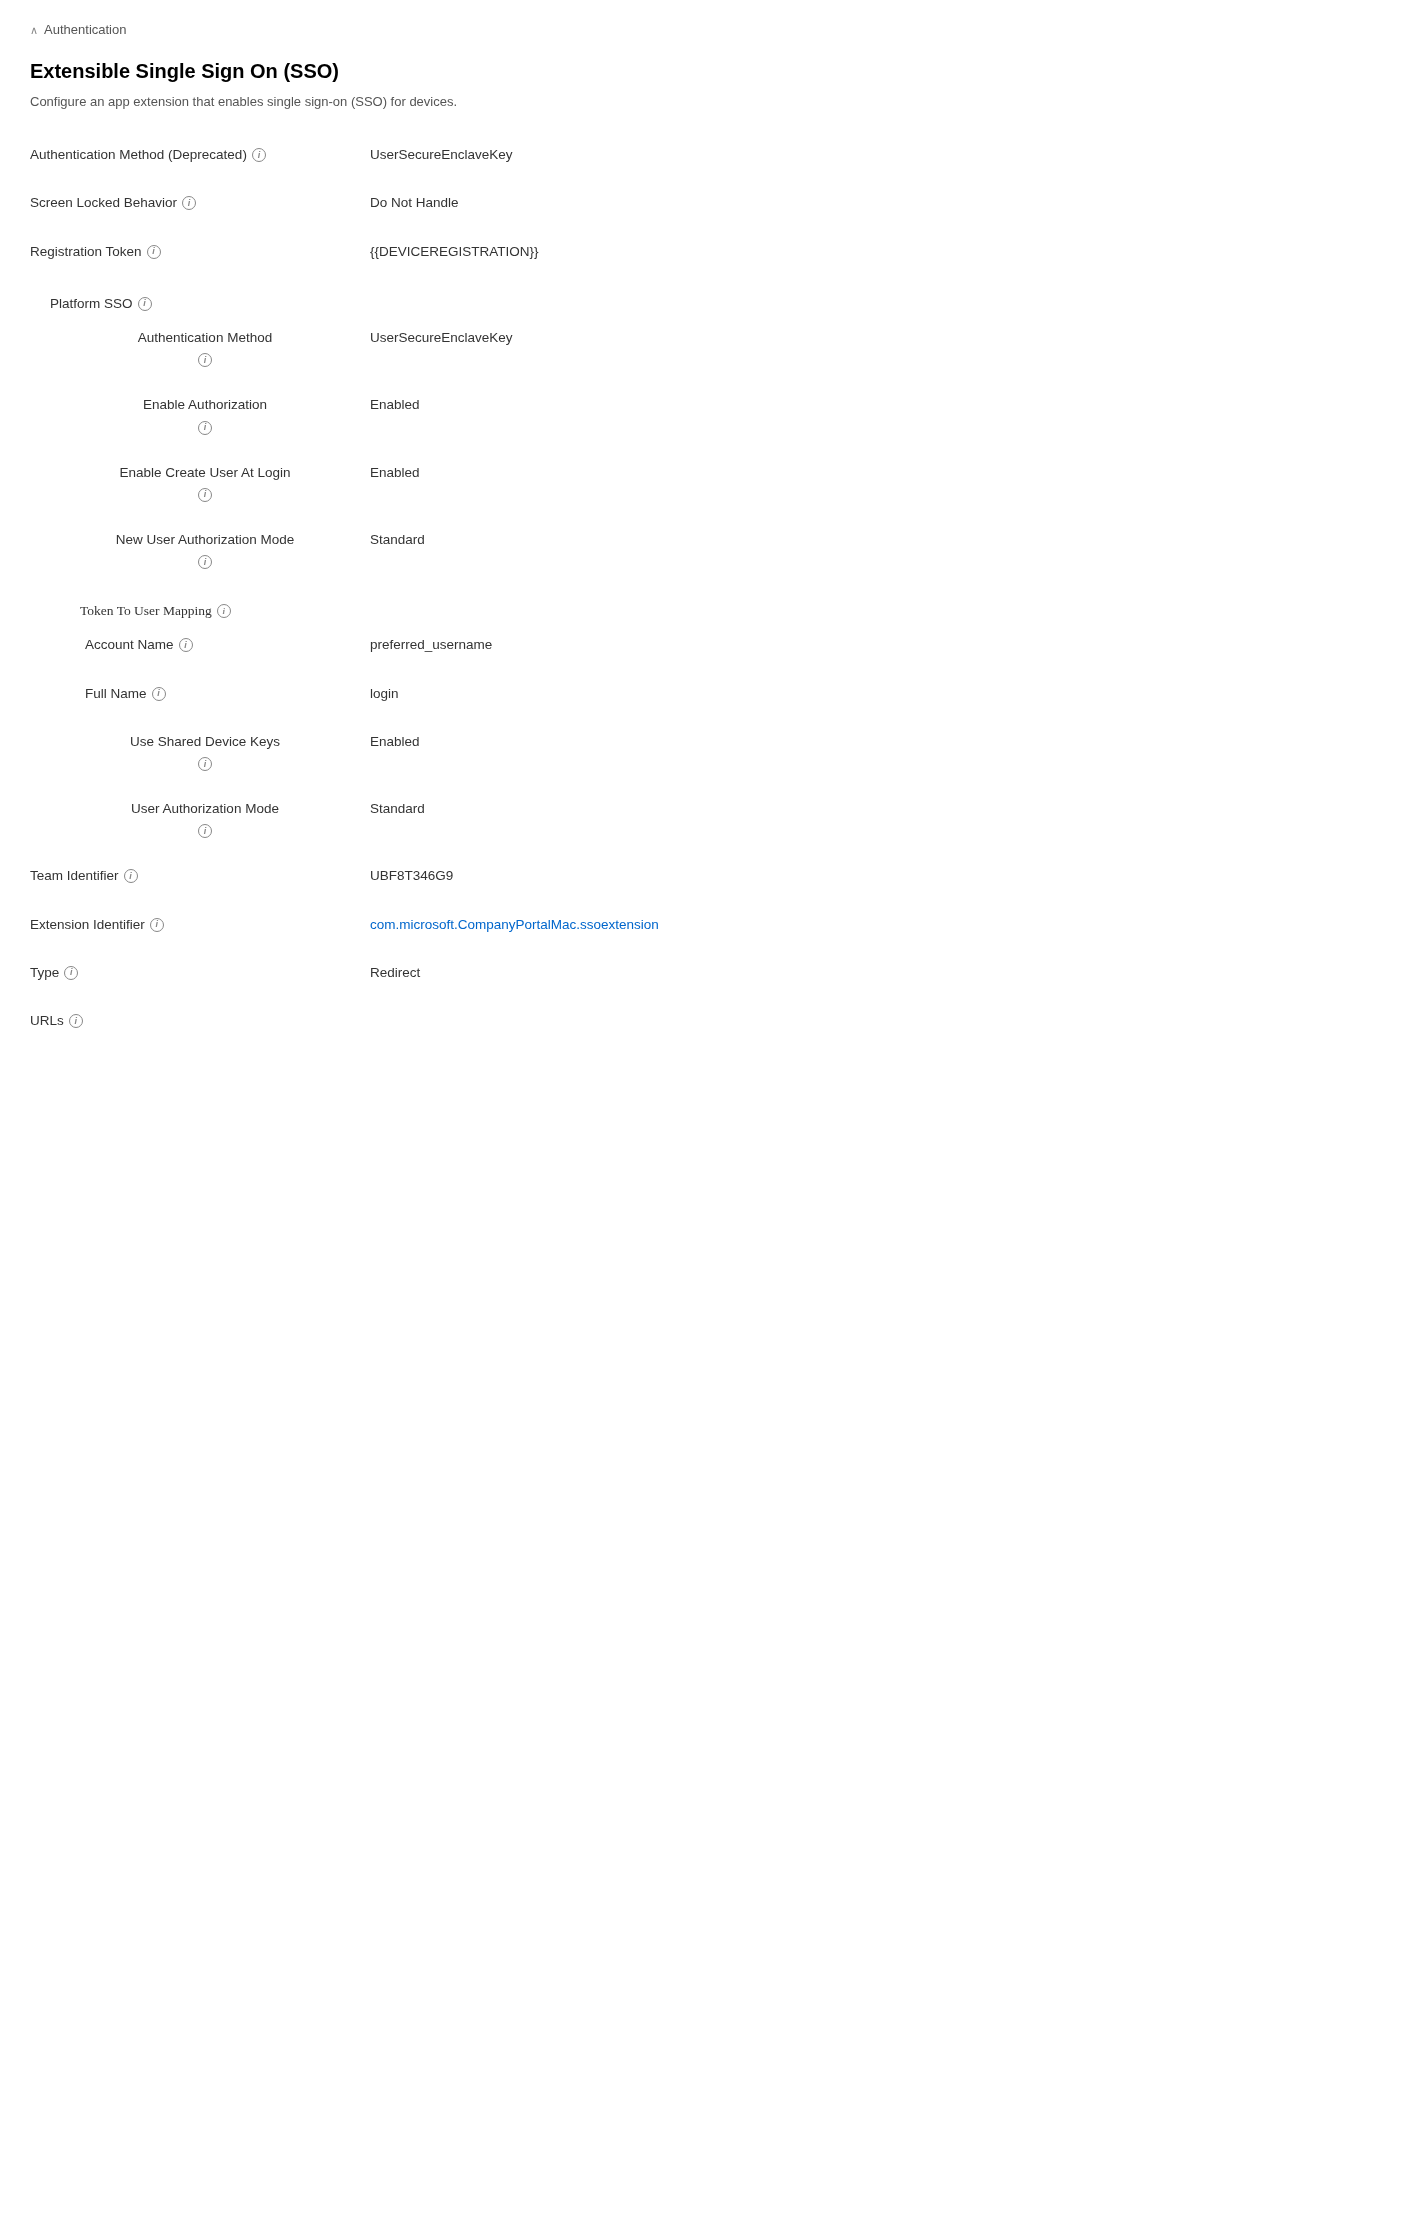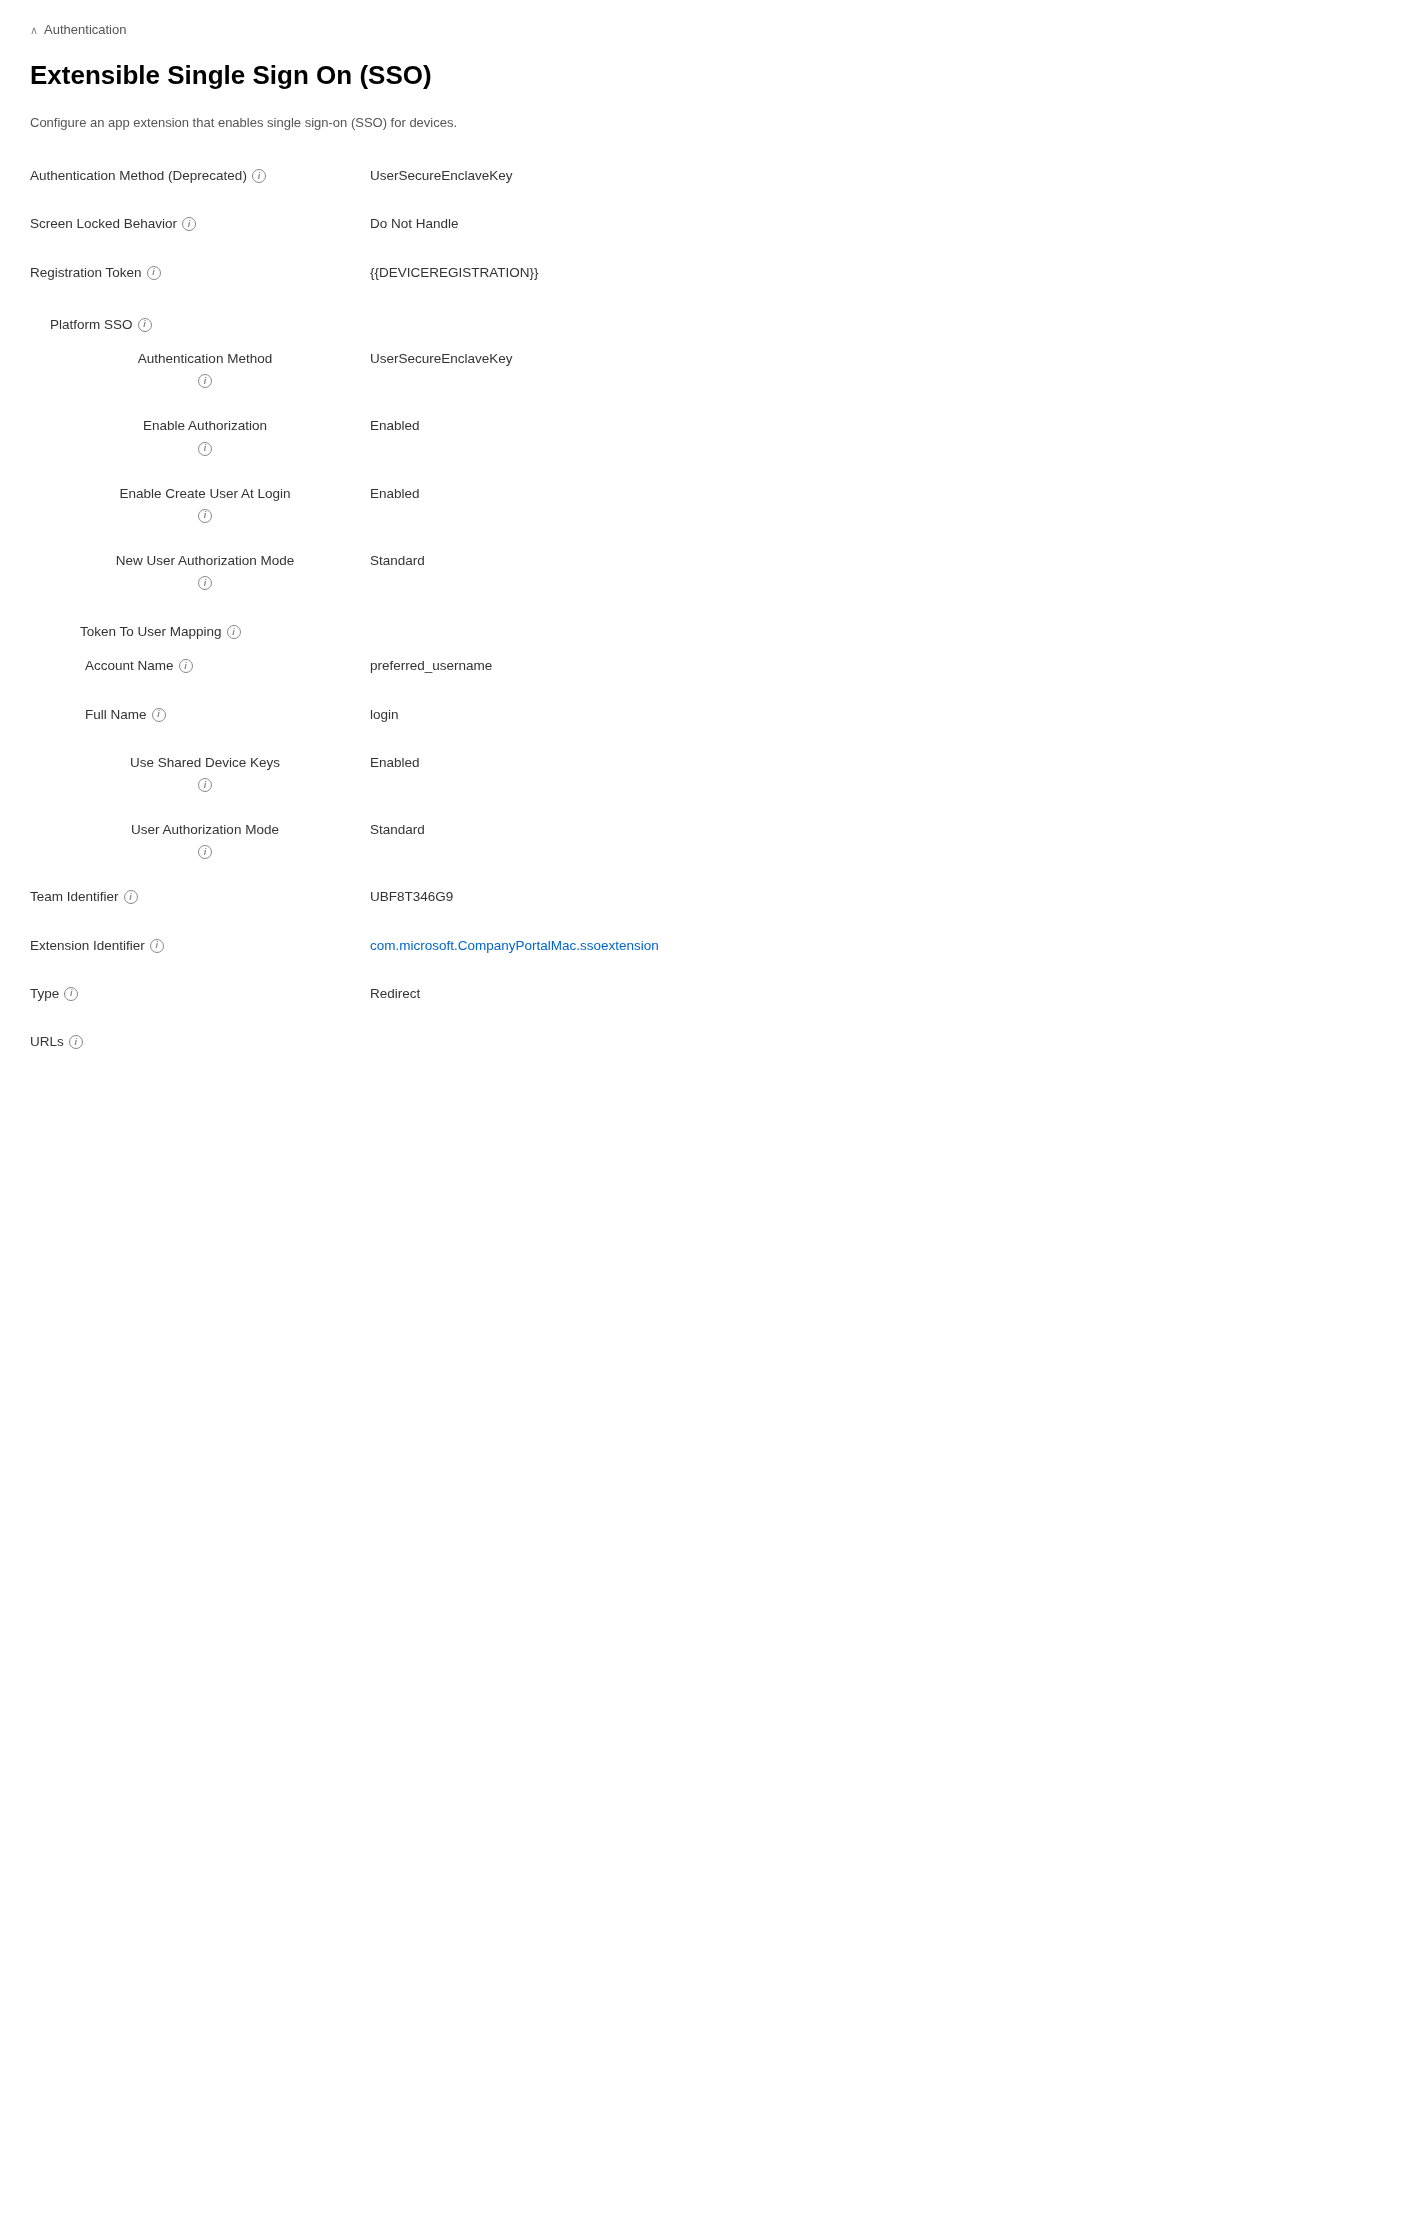--- a/index.html
+++ b/index.html
@@ -20,24 +20,24 @@
       color: #555;
       font-size: 13px;
       margin-bottom: 16px;
     }
     .breadcrumb-chevron {
       margin-right: 6px;
       font-size: 11px;
       color: #888;
     }
     .section-title {
-      font-size: 26px;
+      font-size: 20px;
       font-weight: 700;
       color: #000;
-      margin-bottom: 18px;
+      margin-bottom: 6px;
     }
     .section-desc {
       font-size: 13px;
       color: #555;
       margin-bottom: 24px;
     }
     .field-row {
       display: flex;
       align-items: flex-start;
       padding: 10px 0;
@@ -183,21 +183,21 @@
     <div class="field-row">
       <div class="field-label-col indented">
         <span>New User Authorization Mode</span>
         <span class="info-icon">i</span>
       </div>
       <div class="field-value-col">Standard</div>
     </div>
 
     <div class="spacer"></div>
 
-    <div class="section-group-label indented" style="padding-left:30px;">
+    <div class="section-group-label indented" style="padding-left:30px;font-family:Liberation Serif, serif;">
       <span>Token To User Mapping</span>
       <span class="info-icon">i</span>
     </div>
 
     <div class="field-row">
       <div class="field-label-col double-indented">
         <span>Account Name</span>
         <span class="info-icon">i</span>
       </div>
       <div class="field-value-col">preferred_username</div>

